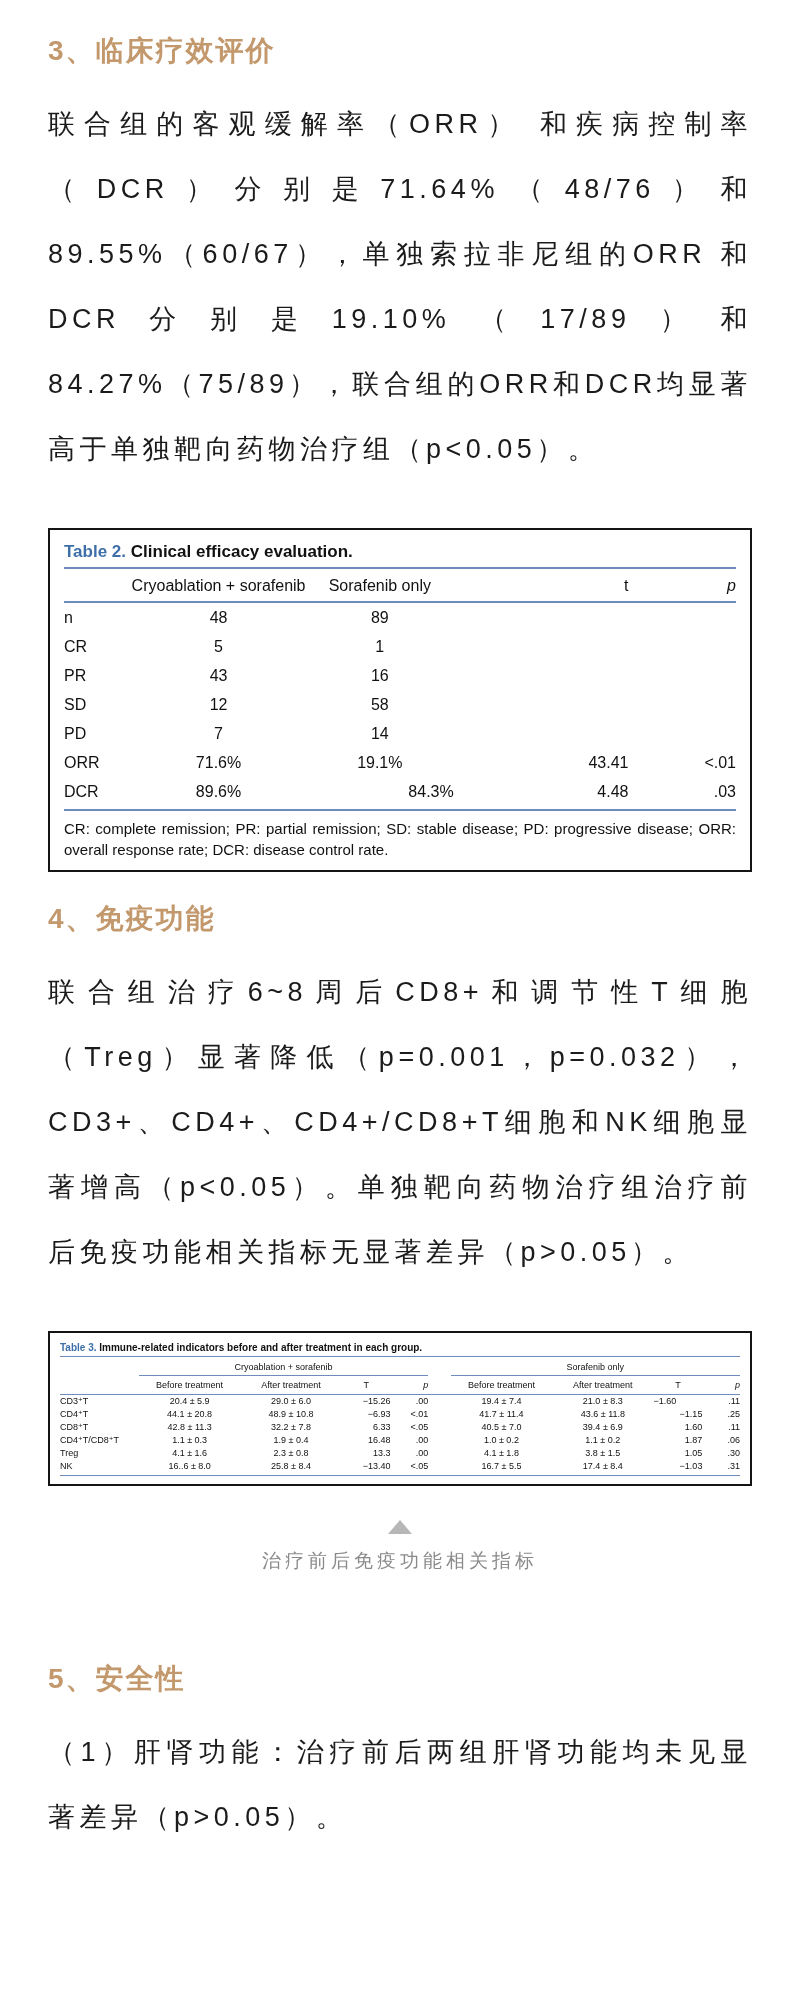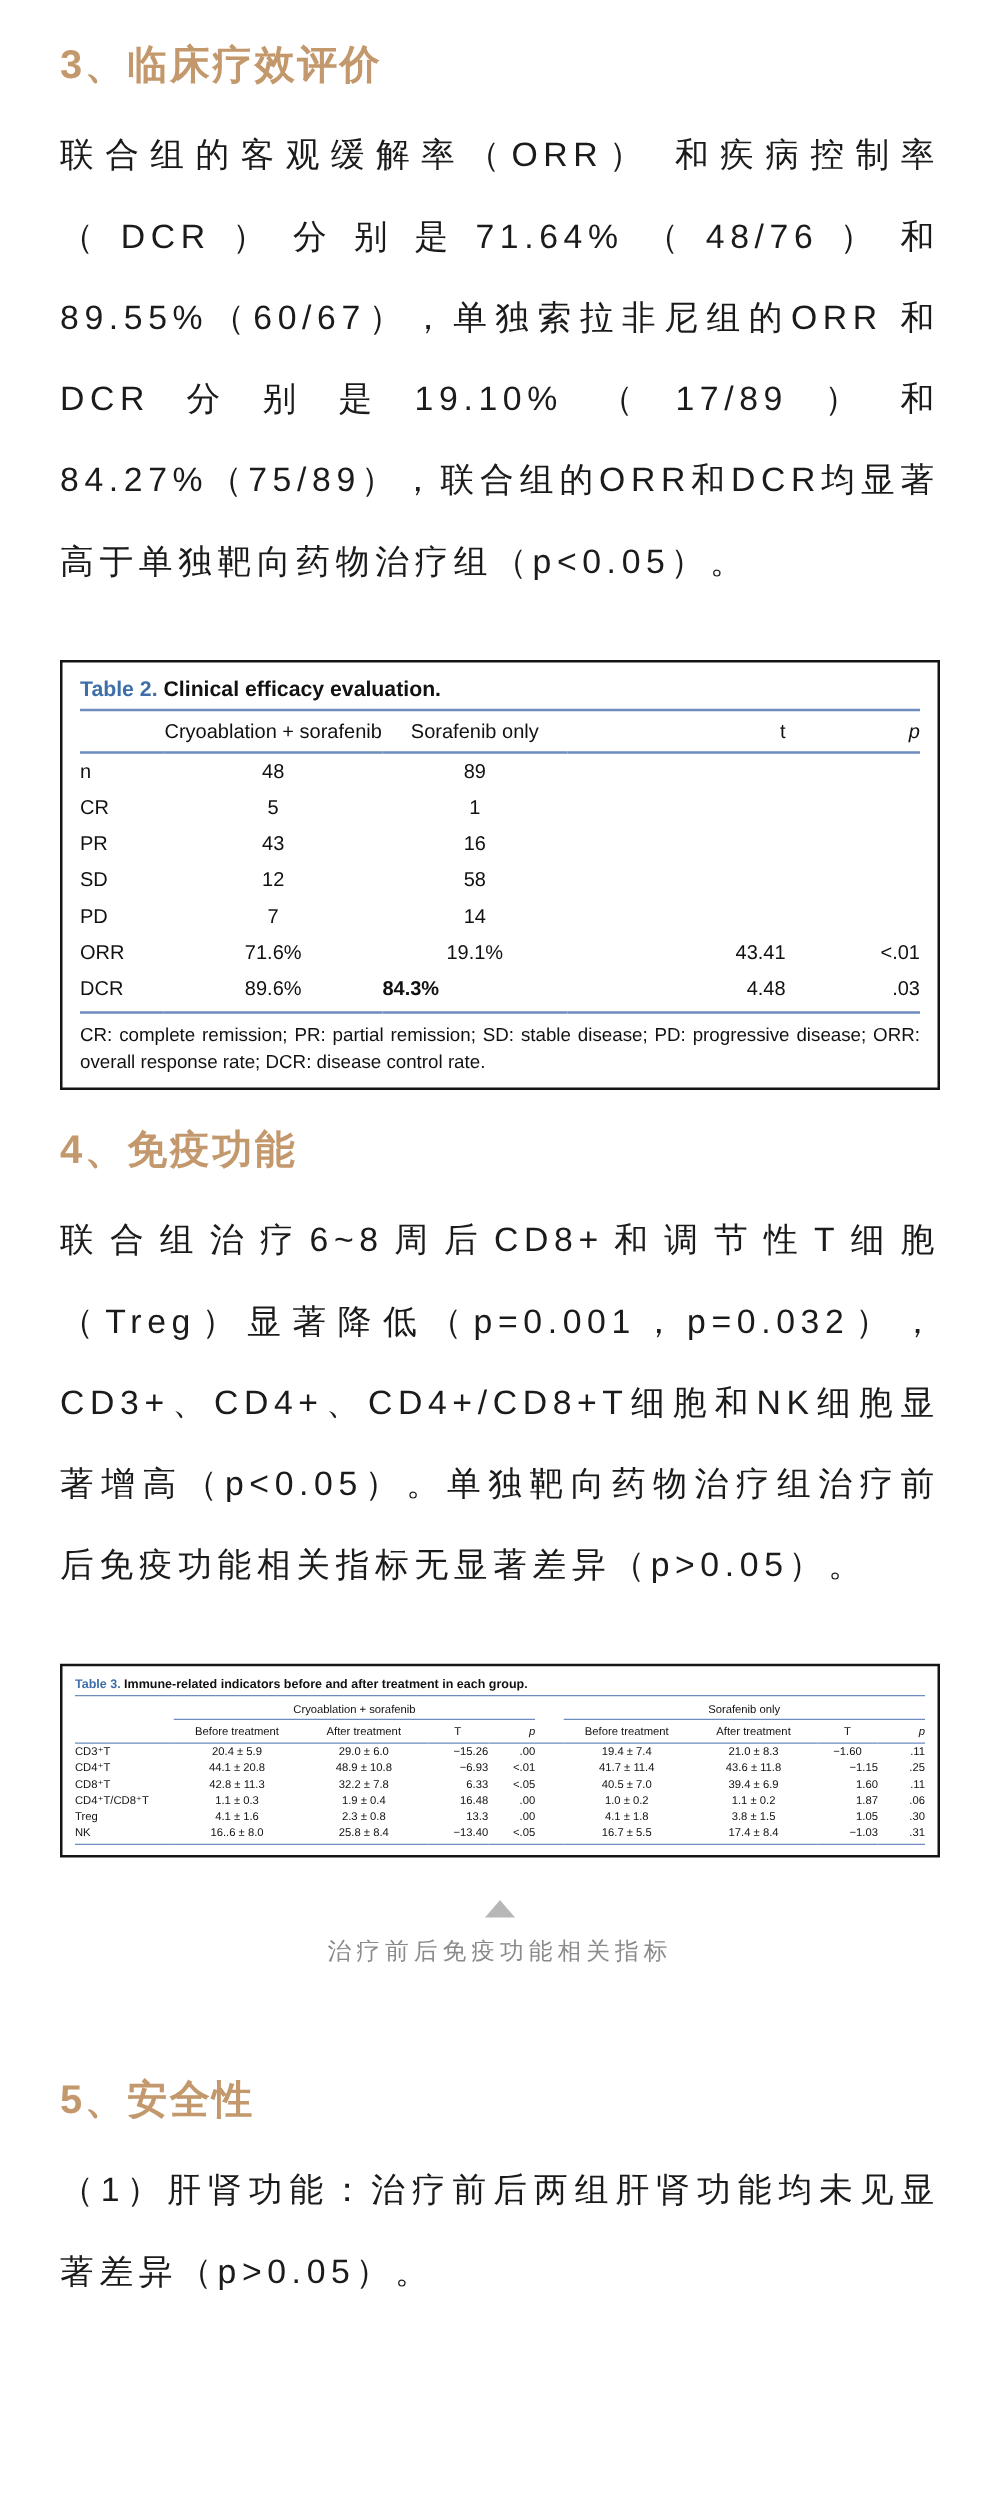--- a/index.html
+++ b/index.html
@@ -8,21 +8,21 @@
     --rule:#6E8CBE;
     --ink:#1B1B1B;
     --cap:#8A8A8A;
     --tri:#B7B7B7;
   }
   *{box-sizing:border-box;margin:0;padding:0;}
   html,body{background:#ffffff;}
   body{font-family:"Liberation Sans","DejaVu Sans",sans-serif;color:var(--ink);}
   .page{width:800px;height:2004px;overflow:hidden;padding:34px 48px 0;background:#fff;}
 
-  h2.section{font-size:32px;font-weight:700;color:var(--accent);letter-spacing:2px;margin:0 0 24px;line-height:34px;}
+  h2.section{font-size:28px;font-weight:700;color:var(--accent);letter-spacing:2px;margin:0 0 24px;line-height:34px;}
   h2.s4{margin-top:0;}
   .para{font-size:27px;line-height:65px;letter-spacing:4.5px;text-align:justify;color:var(--ink);margin:0 0 46px;}
 
   
   .figbox{border:2px solid #141414;padding:12px 14px 10px;margin:4px 0 30px;background:#fff;}
   .tbl-title{font-weight:700;border-bottom:2px solid var(--rule);padding-bottom:5px;}
   .tbl-title .lbl{color:var(--tblue);}
   .tbl-title .ttl{color:#111;}
 
   
@@ -124,21 +124,21 @@
           <tr>
             <td style="text-align: left;">ORR</td>
             <td style="text-align: center;">71.6%</td>
             <td style="text-align: center;">19.1%</td>
             <td style="text-align: right;">43.41</td>
             <td style="text-align: right;">&lt;.01</td>
           </tr>
           <tr>
             <td style="text-align: left;">DCR</td>
             <td style="text-align: center;">89.6%</td>
-            <td style="text-align: left; font-weight: bold;">84.3%</td>
+            <td style="text-align: right;">84.3%</td>
             <td style="text-align: right;">4.48</td>
             <td style="text-align: right;">.03</td>
           </tr>
         </tbody>
     </table>
     <div class="t2-foot">CR: complete remission; PR: partial remission; SD: stable disease; PD: progressive disease; ORR: overall response rate; DCR: disease control rate.</div>
   </div>
 
 
   <h2 class="section s4">4、免疫功能</h2>
@@ -189,21 +189,21 @@
       <tbody>
           <tr>
             <td style="text-align: left;">CD3⁺T</td>
             <td style="text-align: center;">20.4 ± 5.9</td>
             <td style="text-align: center;">29.0 ± 6.0</td>
             <td style="text-align: right;">−15.26</td>
             <td style="text-align: right;">.00</td>
             <td style="text-align: left;"></td>
             <td style="text-align: center;">19.4 ± 7.4</td>
             <td style="text-align: center;">21.0 ± 8.3</td>
-            <td style="text-align: center;">−1.60</td>
+            <td style="text-align: left;">−1.60</td>
             <td style="text-align: right;">.11</td>
           </tr>
           <tr>
             <td style="text-align: left;">CD4⁺T</td>
             <td style="text-align: center;">44.1 ± 20.8</td>
             <td style="text-align: center;">48.9 ± 10.8</td>
             <td style="text-align: right;">−6.93</td>
             <td style="text-align: right;">&lt;.01</td>
             <td style="text-align: left;"></td>
             <td style="text-align: center;">41.7 ± 11.4</td>

